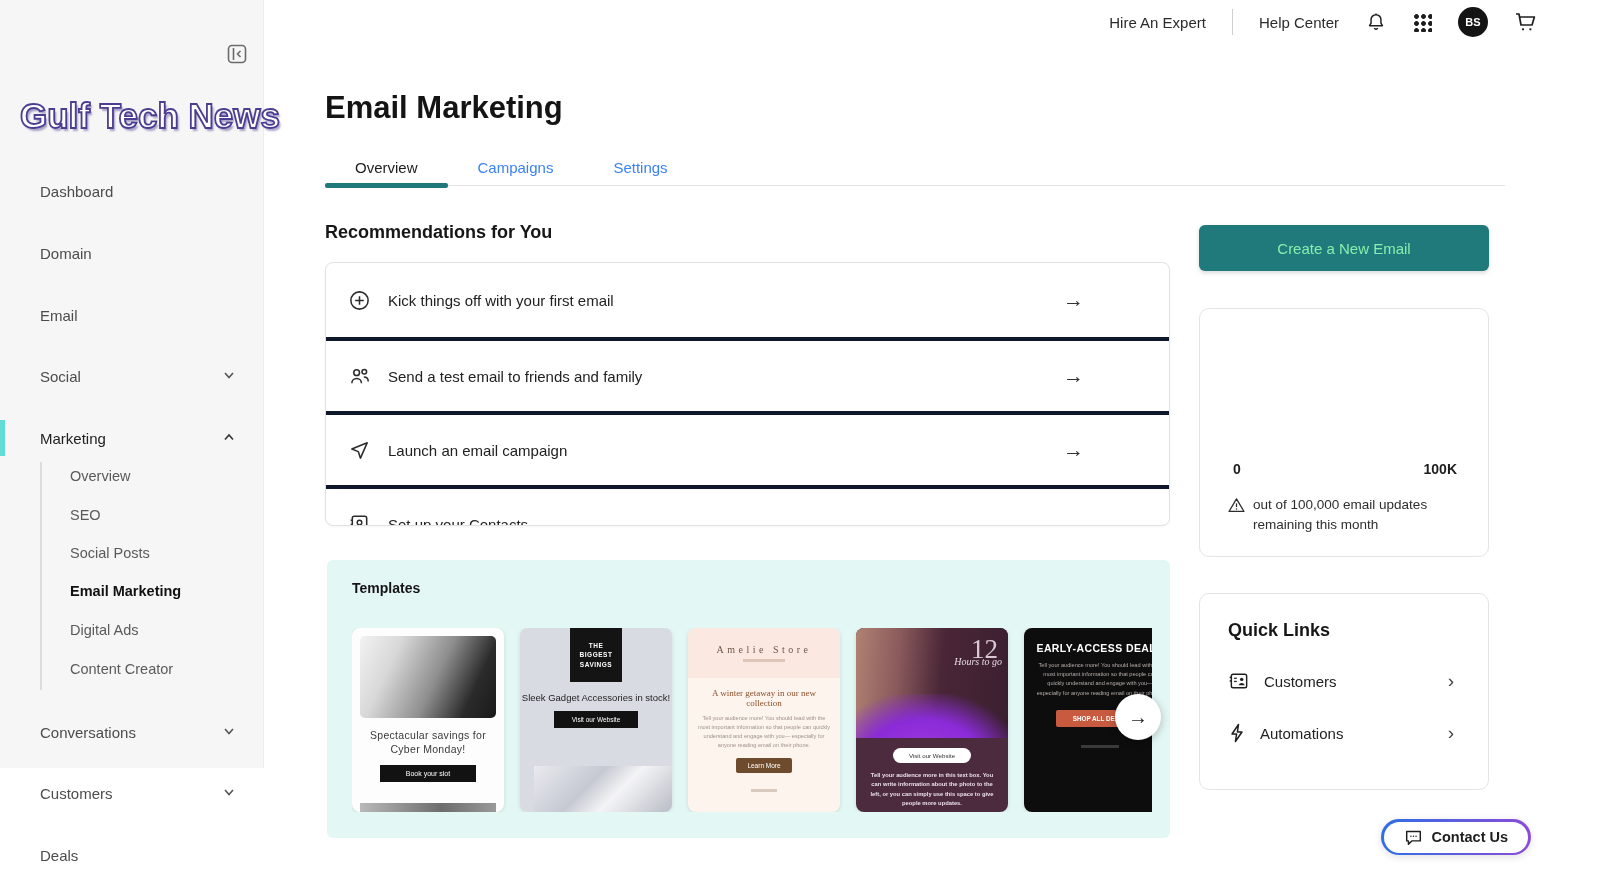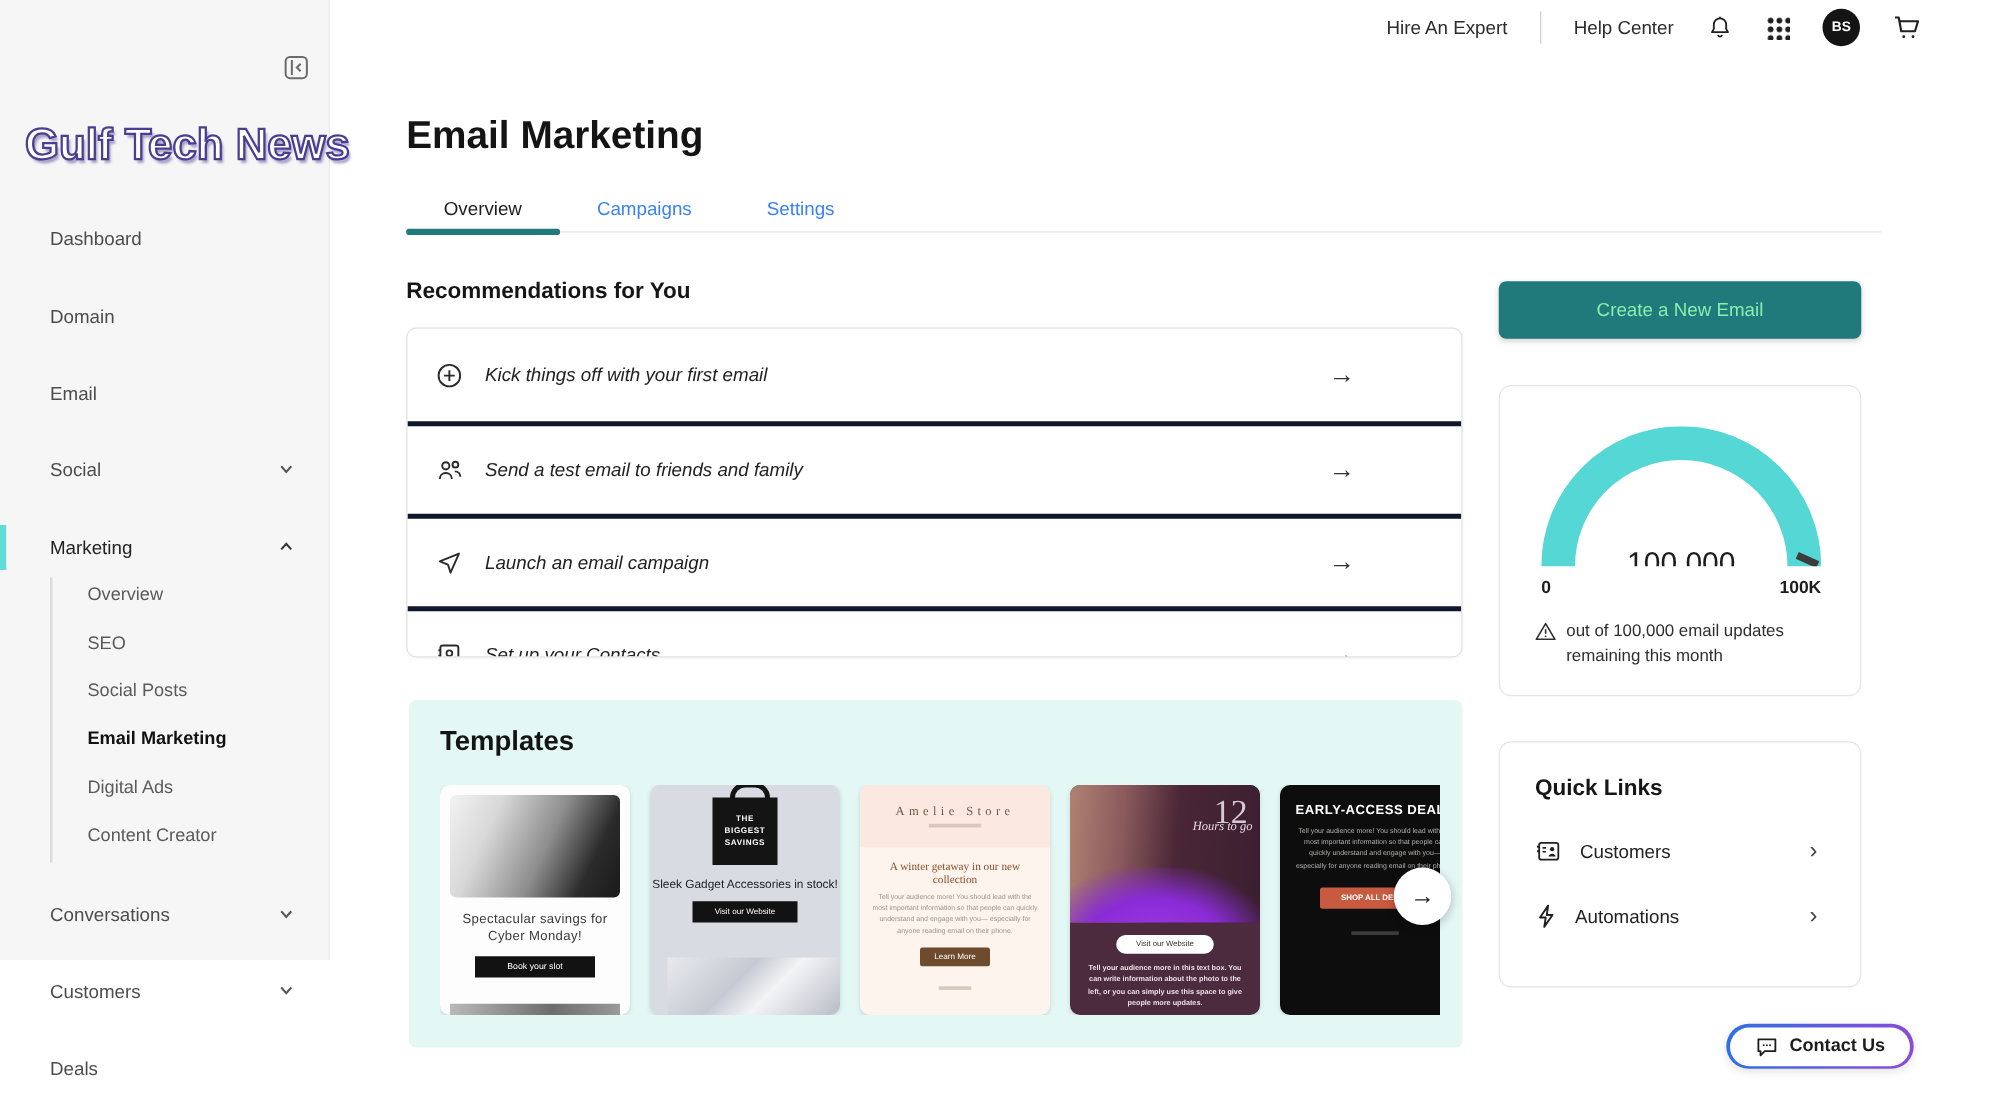--- a/index.html
+++ b/index.html
@@ -44,21 +44,21 @@
   .tabs { position:absolute; left:325px; top:148px; width:1180px; height:38px;
     border-bottom:1px solid #e3e3e3; display:flex; }
   .tab { position:relative; padding:0 30px; height:38px; display:flex; align-items:center;
     font-size:15px; color:#3b82f6; cursor:pointer; }
   .tab.active { color:#1d1d1d; }
   .tab.active::after { content:""; position:absolute; left:0; bottom:-2px; height:5px; width:100%;
     background:#20797b; border-radius:2px; }
 
   .rec-heading { position:absolute; left:325px; top:222px; font-size:18px; font-weight:800; color:#161616; }
   .rec-card { position:absolute; left:325px; top:262px; width:845px; height:264px; background:#fff;
-    border:1px solid #e2e2e2; border-radius:8px; box-shadow:0 1px 3px rgba(0,0,0,0.04); overflow:hidden;font-style:italic; }
+    border:1px solid #e2e2e2; border-radius:8px; box-shadow:0 1px 3px rgba(0,0,0,0.04); overflow:hidden; }
   .rec-row { position:relative; height:74px; display:flex; align-items:center;
     padding:0 85px 0 22px; cursor:pointer; }
   .rec-row + .rec-row { border-top:4px solid #0f172a; }
   .rec-row .ricon { width:24px; display:flex; }
   .rec-row .rlabel { margin-left:16px; font-size:15px; color:#222; }
   .rec-row .rarrow { position:absolute; right:85px; font-size:21px; color:#333; }
 
   
   .create-btn { position:absolute; left:1199px; top:225px; width:290px; height:46px;
     background:#20797b; border:none; border-radius:6px; color:#86efac; font-size:15px;
@@ -80,35 +80,35 @@
     border:1px solid #e4e4e4; border-radius:10px; }
   .quick-title { position:absolute; left:28px; top:26px; font-size:18px; font-weight:800; color:#161616; }
   .quick-row { position:absolute; left:28px; width:234px; height:26px; display:flex;
     align-items:center; cursor:pointer; }
   .quick-row .qlabel { margin-left:14px; font-size:15px; color:#222; }
   .quick-row .qchev { position:absolute; right:8px; font-size:19px; color:#444; }
 
   
   .tpl-section { position:absolute; left:327px; top:560px; width:843px; height:278px;
     background:#e3f7f5; border-radius:6px; }
-  .tpl-heading { position:absolute; left:25px; top:20px; font-size:22px; font-weight:800; color:#141414; }
+  .tpl-heading { position:absolute; left:25px; top:20px; font-size:14px; font-weight:800; color:#141414; }
   .tpl-track { position:absolute; left:25px; top:68px; width:800px; height:184px;
     display:flex; gap:16px; overflow:hidden; }
   .tpl-card { flex:0 0 152px; height:184px; border-radius:8px; overflow:hidden; position:relative;
     box-shadow:0 1px 4px rgba(0,0,0,0.12); cursor:pointer; }
   .tc1 { background:#fdfdfd; padding:8px; }
   .tc1 .timg { height:82px; border-radius:5px;
     background:linear-gradient(115deg,#f2f2f2 0%,#d8d8d8 25%,#8e8e8e 55%,#2b2b2b 80%,#1a1a1a 100%); }
   .tc1 .ttitle { margin-top:10px; font-size:10.5px; color:#3a3a3a; text-align:center; line-height:1.35;
     letter-spacing:0.3px; }
   .tc1 .tbtn { margin:9px auto 0; width:96px; background:#121212; color:#fff; font-size:7px;
     text-align:center; padding:5px 0; }
   .tc1 .tsliver { position:absolute; left:8px; right:8px; bottom:0; height:9px;
     background:linear-gradient(90deg,#b9b9b9,#6d6d6d 60%,#9a9a9a); }
-  .tc2 { background:#d9dbe3; text-align:center; padding-top:10px; }
+  .tc2 { background:#d9dbe3; text-align:center; padding-top:0; }
   .tc2 .bag { margin:0 auto; width:52px; height:54px; background:#141414; position:relative;
     display:flex; align-items:center; justify-content:center; }
   .tc2 .bag::before { content:""; position:absolute; top:-12px; left:14px; width:24px; height:20px;
     border:4px solid #141414; border-bottom:none; border-radius:12px 12px 0 0; }
   .tc2 .bagtext { color:#fff; font-size:6.5px; font-weight:700; line-height:1.4; letter-spacing:0.5px; }
   .tc2 .ttitle { margin-top:10px; font-size:9.5px; color:#1d1d1d; }
   .tc2 .tbtn { margin:8px auto 0; width:84px; background:#121212; color:#fff; font-size:6.5px;
     padding:5px 0; }
   .tc2 .timg { position:absolute; left:14px; right:0; bottom:0; height:46px;
     background:linear-gradient(135deg,#e9eaef 0%,#c6c9d2 40%,#f4f4f6 60%,#b9bcc6 100%); }
@@ -325,25 +325,20 @@
           </svg>
       </span>
       <span class="rlabel">Set up your Contacts</span>
       <span class="rarrow">→</span>
     </div>
   </section>
 
   <button class="create-btn">Create a New Email</button>
 
   <section class="gauge-card">
-    <div class="gauge">
-      <div class="arc"></div>
-      <div class="gtick"></div>
-      <div class="gauge-value">100,000</div>
-    </div>
     <div class="gauge-labels">
       <span>0</span>
       <span>100K</span>
     </div>
     <div class="gauge-note">
       <span style="margin-top:2px;">
         <svg width="17" height="16" viewBox="0 0 20 18">
             <path d="M10 1.8 L18.8 16.6 H1.2 Z" fill="none" stroke="#2e2e2e" stroke-width="1.5" stroke-linejoin="round"></path>
             <line x1="10" y1="7" x2="10" y2="11.4" stroke="#2e2e2e" stroke-width="1.5"></line>
             <circle cx="10" cy="13.8" r="0.9" fill="#2e2e2e"></circle>

